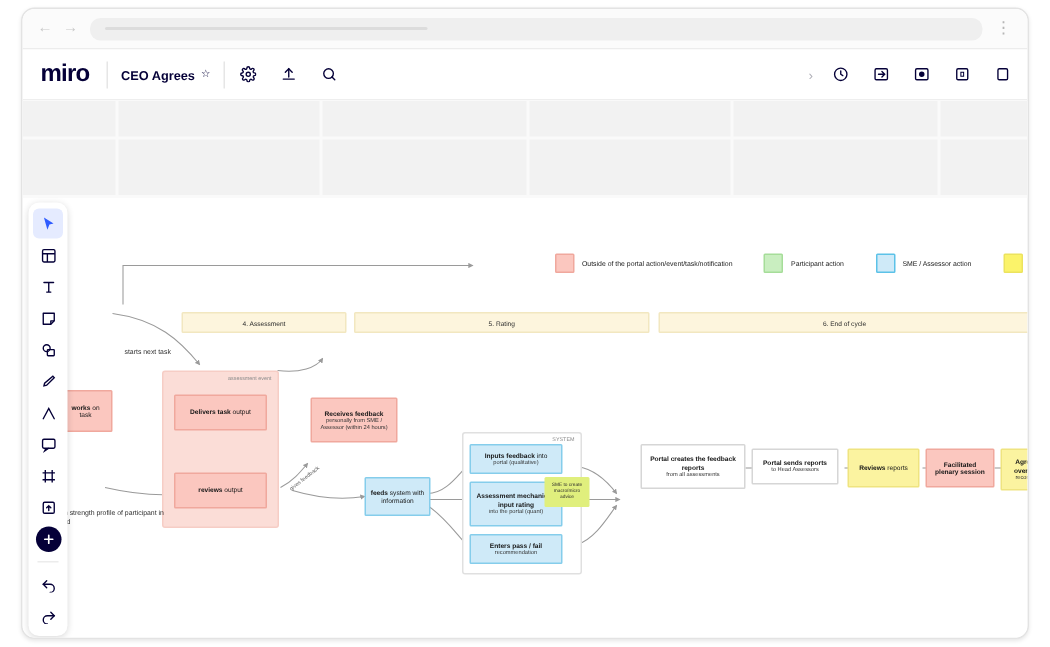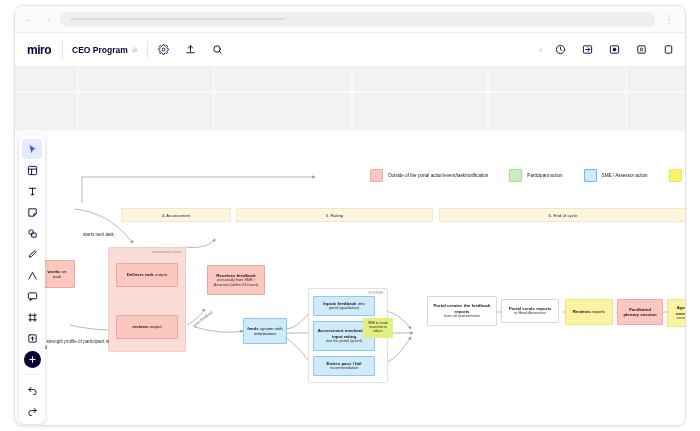--- a/index.html
+++ b/index.html
@@ -60,21 +60,21 @@
   
   #app-header {
     position: absolute; left: 0; top: 27px;
     width: 100%; height: 34px;
     background: #ffffff;
     border-bottom: 1px solid #eeeeee;
     display: flex; align-items: center;
   }
   #miro-logo {
     font-family: "Liberation Sans", sans-serif;
-    font-weight: 700; font-size: 12px;
+    font-weight: 700; font-size: 16px;
     letter-spacing: -0.5px;
     color: #050038;
     padding: 0 11px 0 12px;
   }
   .hdr-divider {
     width: 1px; height: 18px; background: #e6e6e6;
   }
   #board-name-group {
     display: flex; align-items: center; gap: 4px;
     padding: 0 9px;
@@ -253,21 +253,21 @@
     </div>
     <div id="url-bar" title=""></div>
     <div id="kebab-menu">⋮</div>
   </div>
 
   <div id="app-header">
     <div id="miro-logo">miro</div>
     <div class="hdr-divider"></div>
 
     <div id="board-name-group">
-      <span id="board-name">CEO Program</span>
+      <span id="board-name">CEO Agrees</span>
       <span style="color:#050038;font-size:7px;line-height:1;">☆</span>
     </div>
     <div class="hdr-divider"></div>
 
     <div id="header-tools">
       <div class="hdr-icon">
         <svg width="11" height="11" viewBox="0 0 24 24" fill="none" stroke="currentColor" stroke-width="2">
           <circle cx="12" cy="12" r="3"></circle>
           <path d="M19.4 15a1.6 1.6 0 0 0 .3 1.8l.1.1a2 2 0 1 1-2.8 2.8l-.1-.1a1.6 1.6 0 0 0-1.8-.3 1.6 1.6 0 0 0-1 1.5V21a2 2 0 1 1-4 0v-.1a1.6 1.6 0 0 0-1-1.5 1.6 1.6 0 0 0-1.8.3l-.1.1a2 2 0 1 1-2.8-2.8l.1-.1a1.6 1.6 0 0 0 .3-1.8 1.6 1.6 0 0 0-1.5-1H3a2 2 0 1 1 0-4h.1a1.6 1.6 0 0 0 1.5-1 1.6 1.6 0 0 0-.3-1.8l-.1-.1a2 2 0 1 1 2.8-2.8l.1.1a1.6 1.6 0 0 0 1.8.3H9a1.6 1.6 0 0 0 1-1.5V3a2 2 0 1 1 4 0v.1a1.6 1.6 0 0 0 1 1.5 1.6 1.6 0 0 0 1.8-.3l.1-.1a2 2 0 1 1 2.8 2.8l-.1.1a1.6 1.6 0 0 0-.3 1.8V9a1.6 1.6 0 0 0 1.5 1H21a2 2 0 1 1 0 4h-.1a1.6 1.6 0 0 0-1.5 1z"></path>
         </svg>

